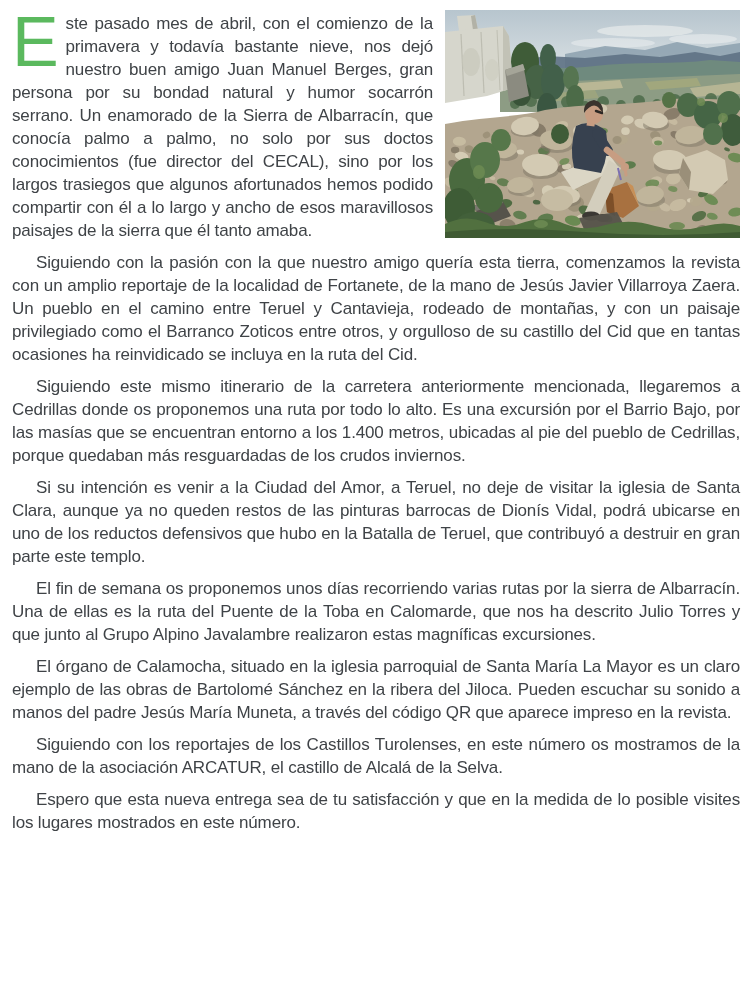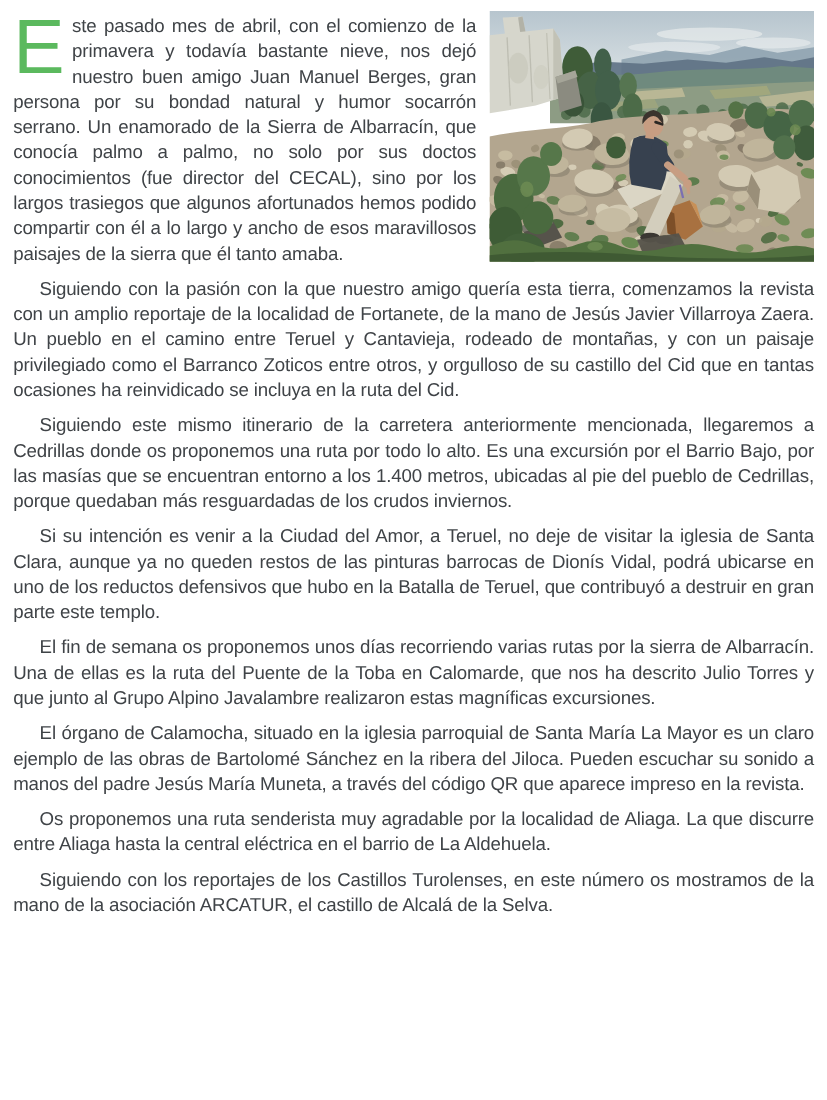--- a/index.html
+++ b/index.html
@@ -309,15 +309,15 @@
       </g>
     </svg>
   </figure>
 
   <p class="first"><span class="dropcap">E</span><span>ste pasado mes de abril, con el comienzo de la primavera y todavía bastante nieve, nos dejó nuestro buen amigo Juan Manuel Berges, gran persona por su bondad natural y humor socarrón serrano. Un enamorado de la Sierra de Albarracín, que conocía palmo a palmo, no solo por sus doctos conocimientos (fue director del CECAL), sino por los largos trasiegos que algunos afortunados hemos podido compartir con él a lo largo y ancho de esos maravillosos paisajes de la sierra que él tanto amaba.</span></p>
   <p>Siguiendo con la pasión con la que nuestro amigo quería esta tierra, comenzamos la revista con un amplio reportaje de la localidad de Fortanete, de la mano de Jesús Javier Villarroya Zaera. Un pueblo en el camino entre Teruel y Cantavieja, rodeado de montañas, y con un paisaje privilegiado como el Barranco Zoticos entre otros, y orgulloso de su castillo del Cid que en tantas ocasiones ha reinvidicado se incluya en la ruta del Cid.</p>
   <p>Siguiendo este mismo itinerario de la carretera anteriormente mencionada, llegaremos a Cedrillas donde os proponemos una ruta por todo lo alto. Es una excursión por el Barrio Bajo, por las masías que se encuentran entorno a los 1.400 metros, ubicadas al pie del pueblo de Cedrillas, porque quedaban más resguardadas de los crudos inviernos.</p>
   <p>Si su intención es venir a la Ciudad del Amor, a Teruel, no deje de visitar la iglesia de Santa Clara, aunque ya no queden restos de las pinturas barrocas de Dionís Vidal, podrá ubicarse en uno de los reductos defensivos que hubo en la Batalla de Teruel, que contribuyó a destruir en gran parte este templo.</p>
   <p>El fin de semana os proponemos unos días recorriendo varias rutas por la sierra de Albarracín. Una de ellas es la ruta del Puente de la Toba en Calomarde, que nos ha descrito Julio Torres y que junto al Grupo Alpino Javalambre realizaron estas magníficas excursiones.</p>
   <p>El órgano de Calamocha, situado en la iglesia parroquial de Santa María La Mayor es un claro ejemplo de las obras de Bartolomé Sánchez en la ribera del Jiloca. Pueden escuchar su sonido a manos del padre Jesús María Muneta, a través del código QR que aparece impreso en la revista.</p>
-  <p>Os proponemos una ruta senderista muy agradable por la localidad de Aliaga. La que discurre entre Aliaga hasta la central eléctrica en el barrio de La Aldehuela.</p>
   <p>Siguiendo con los reportajes de los Castillos Turolenses, en este número os mostramos de la mano de la asociación ARCATUR, el castillo de Alcalá de la Selva.</p>
+  <p>Espero que esta nueva entrega sea de tu satisfacción y que en la medida de lo posible visites los lugares mostrados en este número.</p>
 </div>
 
 </body></html>

